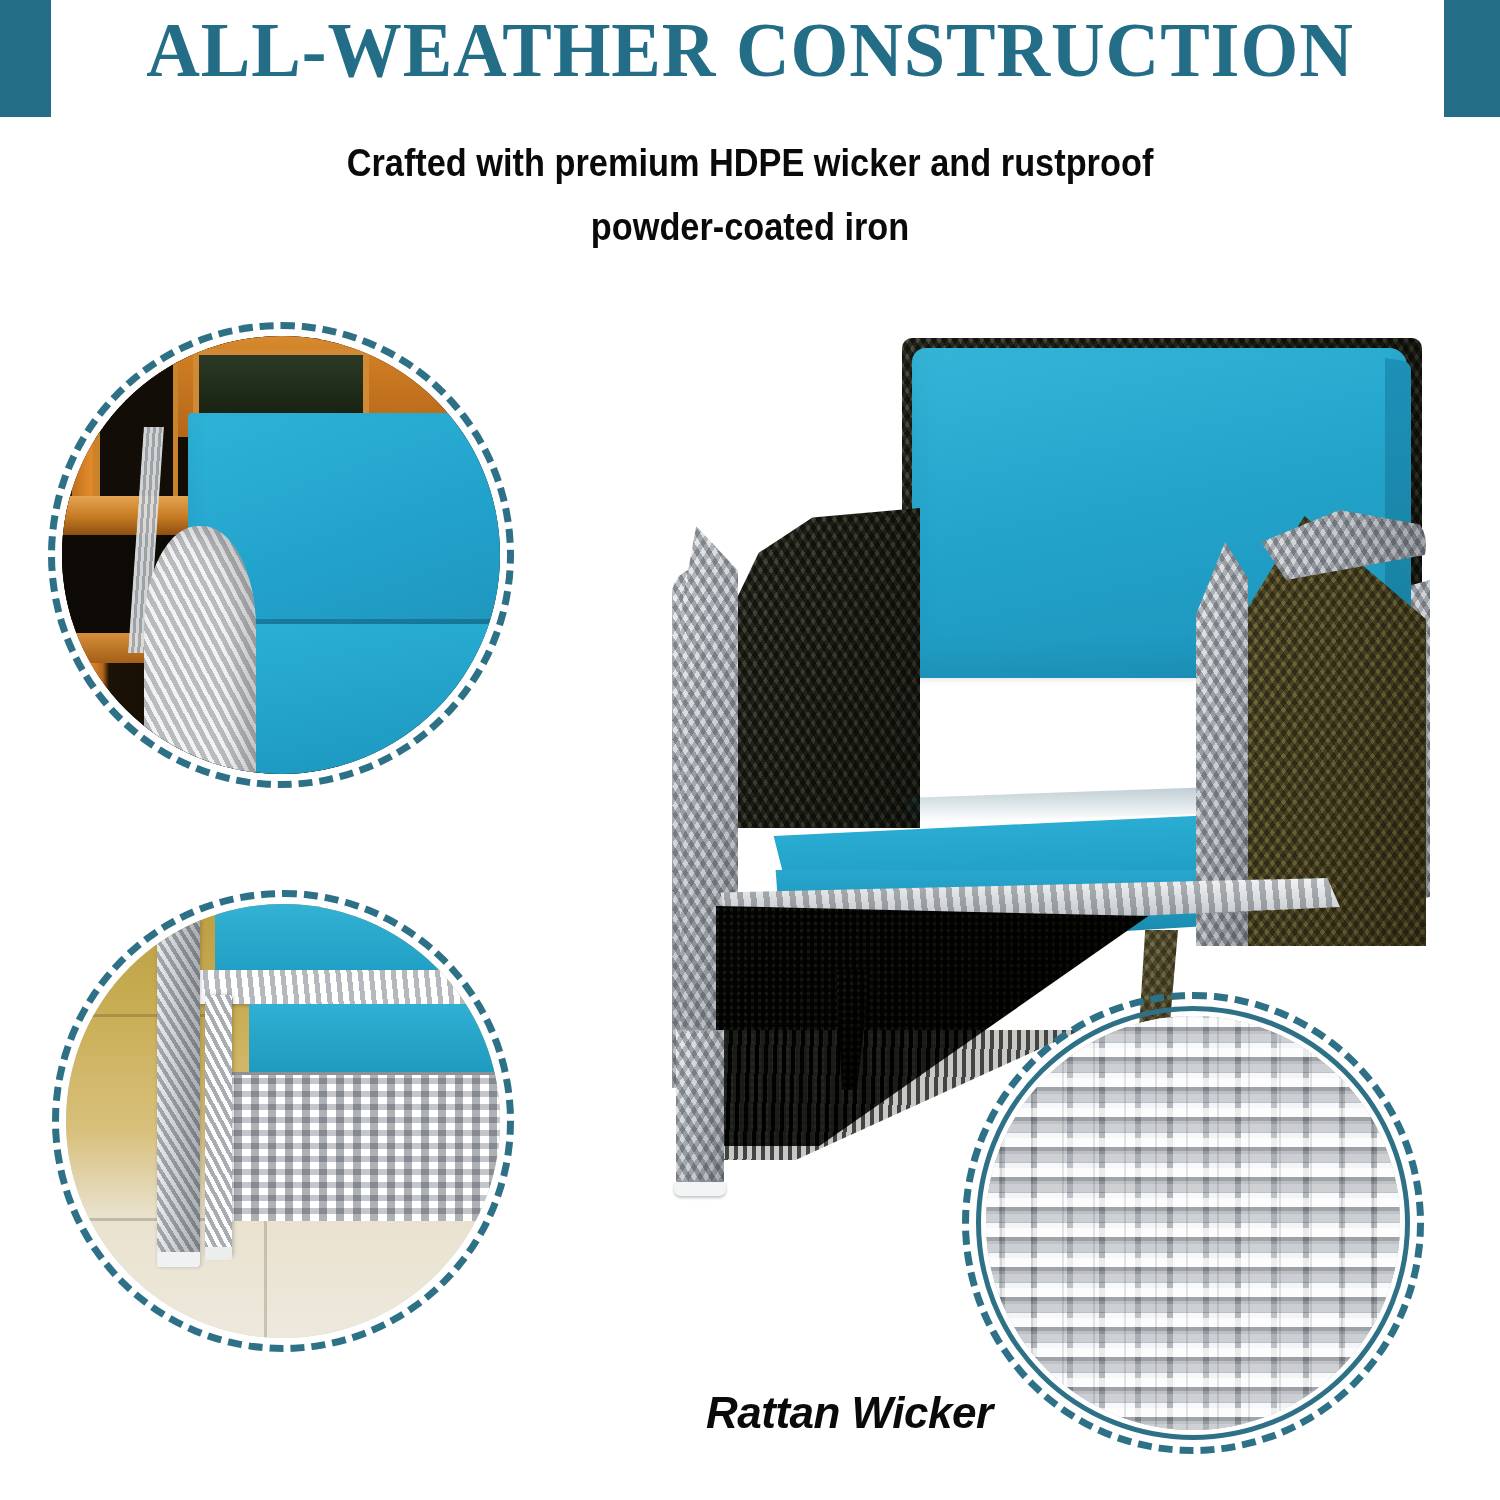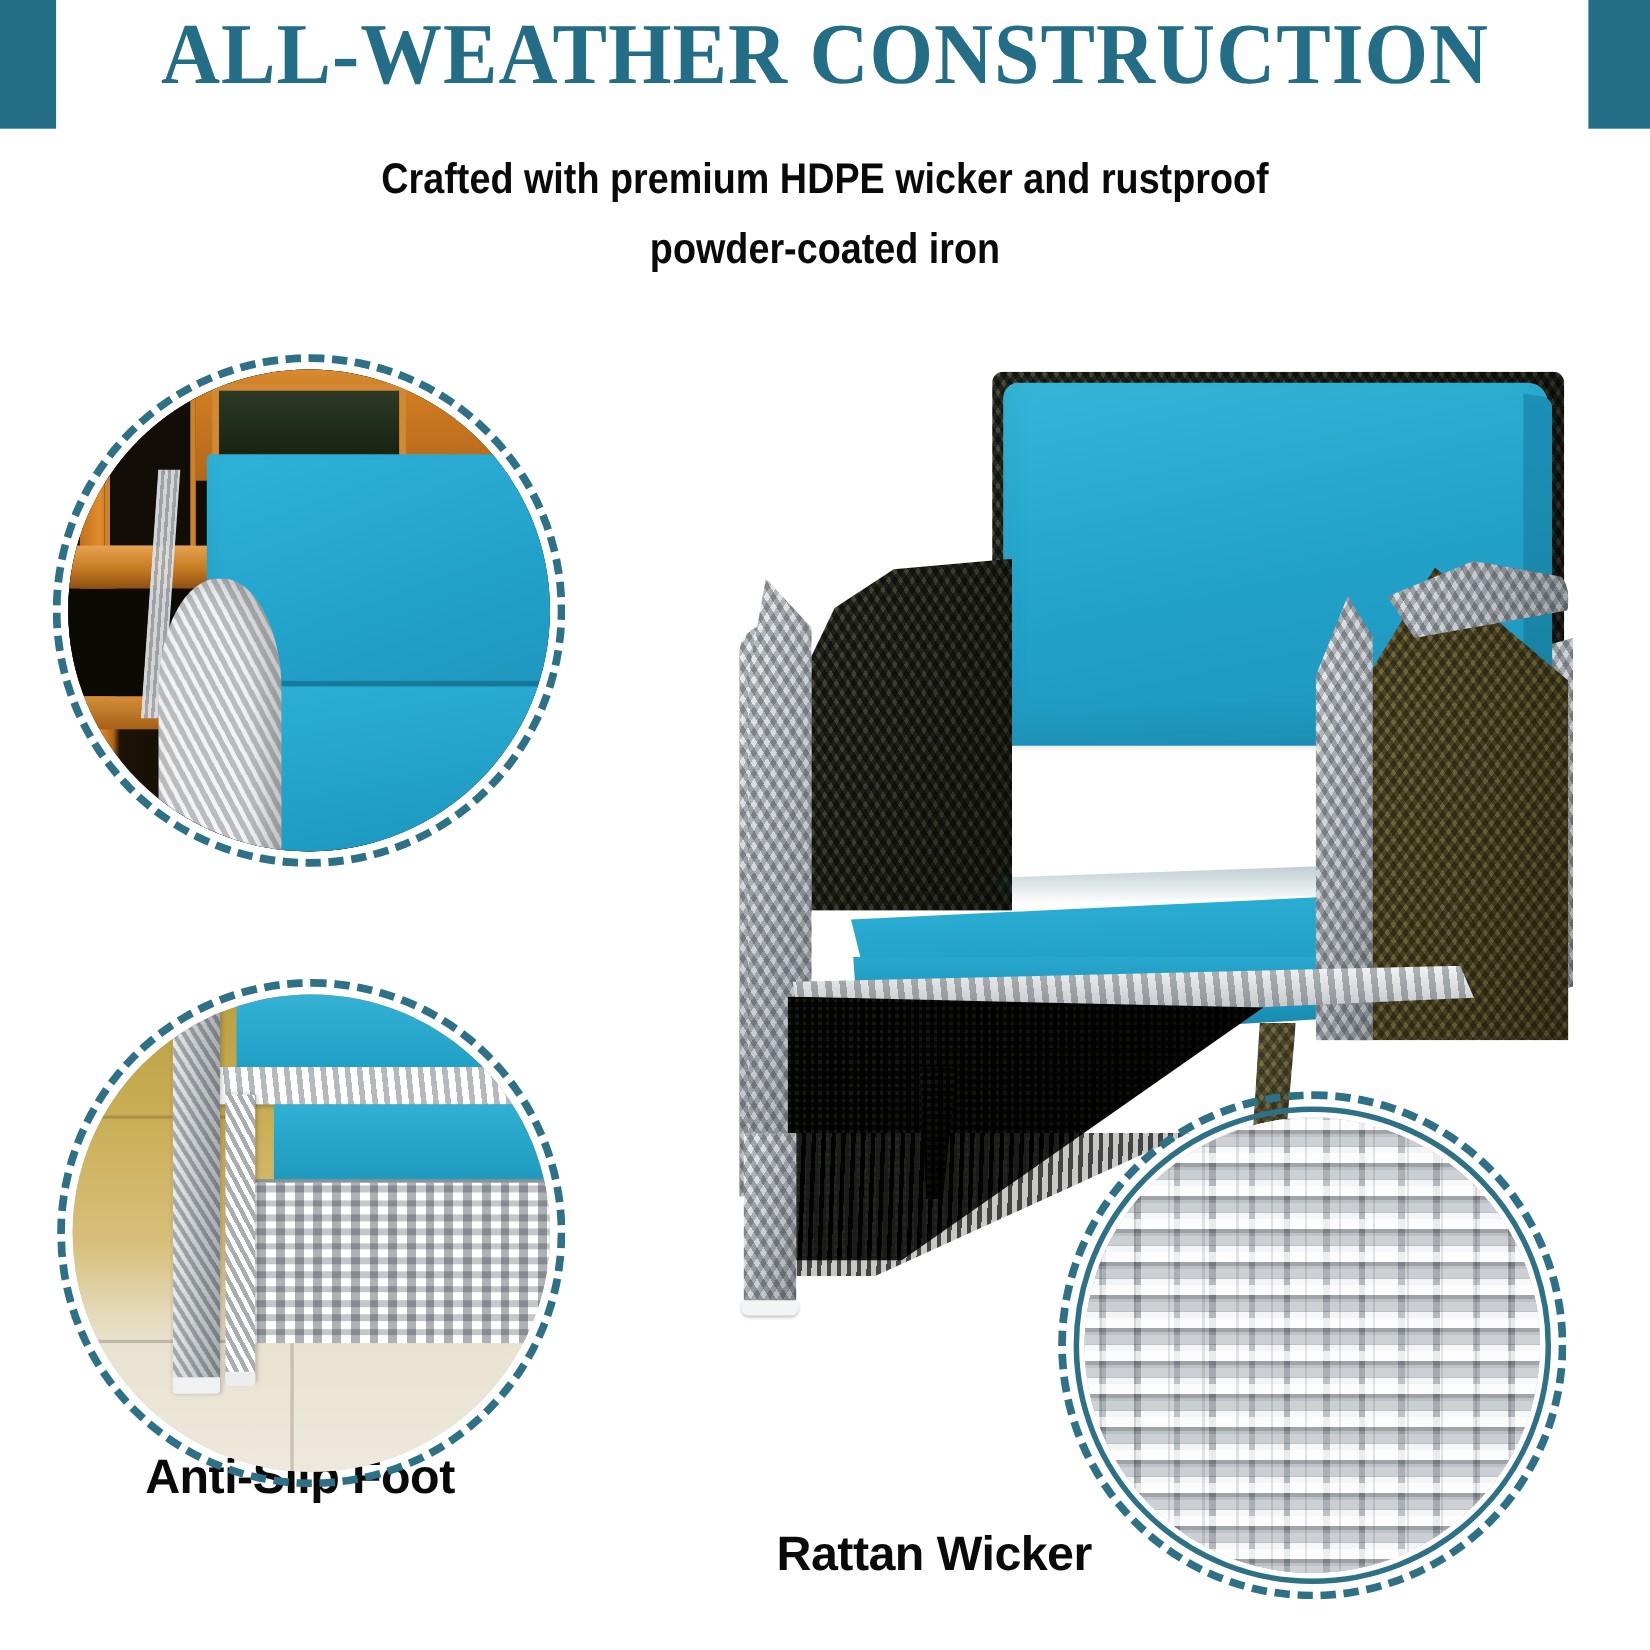--- a/index.html
+++ b/index.html
@@ -330,21 +330,20 @@
         <div class="rail"></div>
         <div class="cush-bot"></div>
         <div class="skirt"></div>
         <div class="legB"></div>
         <div class="legB-foot"></div>
         <div class="legA"></div>
         <div class="legA-foot"></div>
       </div>
     </div>
   </div>
-  <div class="caption" style="left:132px;top:1318px;">Anti-Slip Foot</div>
 
   <div class="chair">
     <div class="c-backpanel wk-dark"></div>
     <div class="c-sideR wk-grey"></div>
     <div class="c-backcush"></div>
     <div class="c-backcush-r"></div>
 
     <div class="c-armL-dark wk-dark"></div>
     <div class="c-armL-edge wk-grey"></div>
     <div class="c-armL-front wk-grey"></div>
@@ -371,15 +370,15 @@
     <div class="circle-dash"></div>
     <div class="circle-ring"></div>
     <div class="circle-photo">
       <div class="ph3">
         <div class="weave"></div>
         <div class="weave2"></div>
         <div class="weave3"></div>
       </div>
     </div>
   </div>
-  <div class="caption" style="left:706px;top:1388px;">Rattan Wicker</div>
+  <div class="caption" style="left:706px;top:1388px;font-style:italic;">Rattan Wicker</div>
 
 </div>
 
 </body></html>

